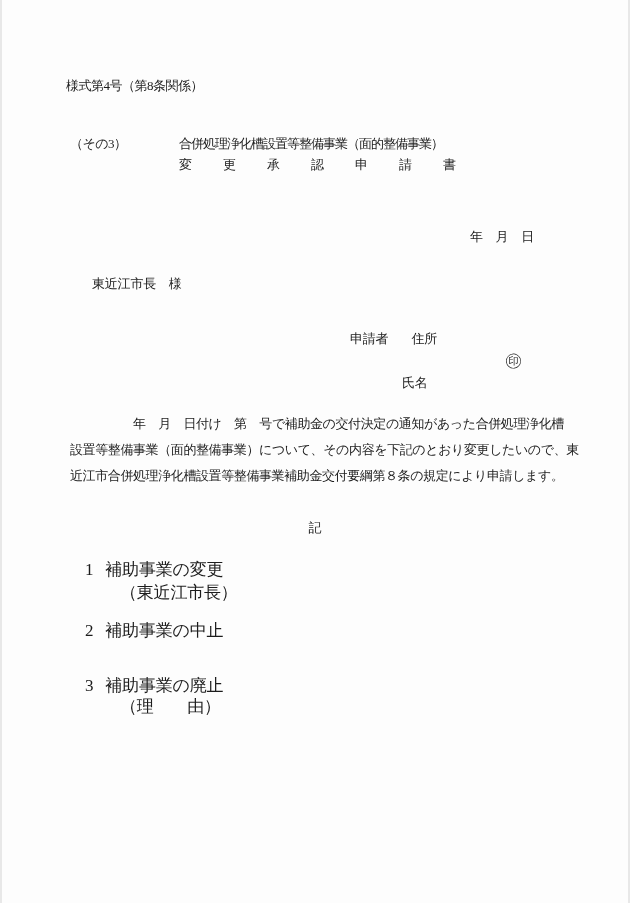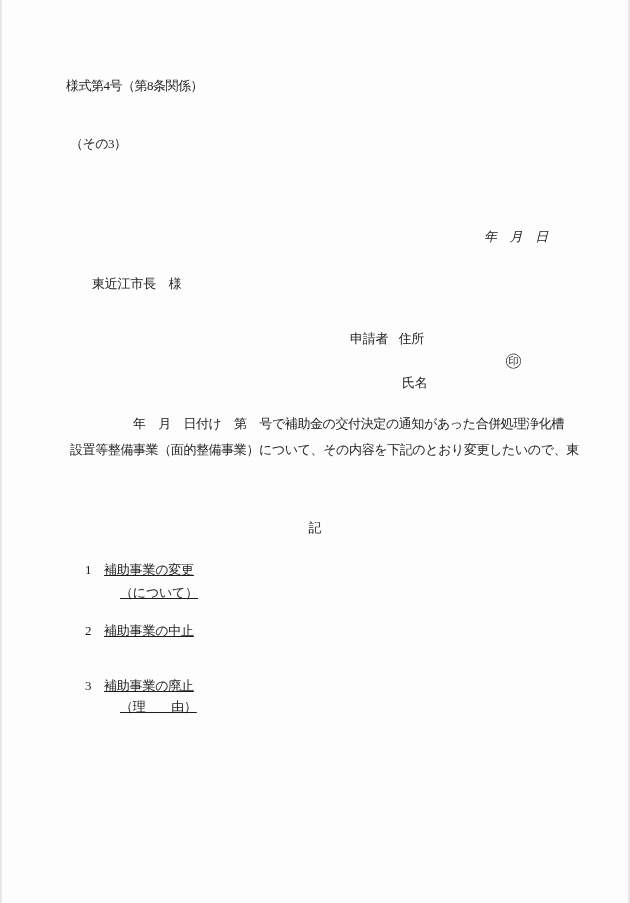--- a/index.html
+++ b/index.html
@@ -21,66 +21,69 @@
     position: absolute;
     font-size: 13px;
     line-height: 15px;
     white-space: pre;
     letter-spacing: -0.2px;
   }
   .form-number   { left: 64px;  top: 78px;  letter-spacing: -0.5px; }
   .form-note     { left: 68px;  top: 100px; letter-spacing: -0.5px; margin-top: 36px; }
   .title-line1   { left: 177px; top: 136px; letter-spacing: -1px; }
   .title-line2   { left: 177px; top: 157px; letter-spacing: 9px; }
-  .date-line     { left: 482px; top: 229px; font-style: italic; }
+  .date-line     { left: 468px; top: 229px; }
   .addressee     { left: 90px;  top: 276px; }
   .applicant-row { position: absolute; left: 348px; top: 331px; }
   .applicant-row .lbl { display: inline-block; }
-  .addr-lbl      { margin-left: 10px; }
+  .addr-lbl      { margin-left: 23px; }
   .name-row      { position: absolute; left: 400px; top: 355px; margin-top: 20px; }
   .seal          { position: absolute; left: 503px; top: 352px; font-size: 17px; line-height: 18px; letter-spacing: 0; }
   .body-line     { left: 68px; letter-spacing: -0.4px; }
   .body-line-1   { top: 416px; }
   .body-line-2   { top: 442px; }
   .body-line-3   { top: 468px; }
   .list-heading  { left: 0; right: 0; text-align: center; top: 520px; }
-  .item-row      { position: absolute; left: 83px; font-size: 13px; line-height: 15px; white-space: pre; letter-spacing: -0.2px; text-decoration: underline; }
+  .item-row      { position: absolute; left: 83px; font-size: 17px; line-height: 15px; white-space: pre; letter-spacing: -0.2px; }
   .item-row .item-no    { display: inline-block; min-width: 7px; }
   .item-row .item-label { margin-left: 12px; }
   .item-1        { top: 562px; }
   .item-1-sub    { left: 118px; top: 585px; }
   .item-2        { top: 623px; }
   .item-3        { top: 678px; }
   .item-3-sub    { left: 118px; top: 699px; }
 </style>
 </head>
 <body>
 
 <div class="page">
 
   <div class="t form-number">様式第4号（第8条関係）</div>
   <div class="t form-note">（その3）</div>
 
+  <div class="t title-line1">合併処理浄化槽設置等整備事業（面的整備事業）</div>
+  <div class="t title-line2">変　更　承　認　申　請　書</div>
 
   <div class="t date-line">年　月　日</div>
 
   <div class="t addressee">東近江市長　様</div>
 
   <div class="applicant-row t"><span class="lbl">申請者</span><span class="lbl addr-lbl">住所</span></div>
 
   <div class="name-row t"><span>氏名</span></div>
 
   <div class="seal t">㊞</div>
 
   <div class="t body-line body-line-1">　　　　　年　月　日付け　第　号で補助金の交付決定の通知があった合併処理浄化槽</div>
   <div class="t body-line body-line-2">設置等整備事業（面的整備事業）について、その内容を下記のとおり変更したいので、東</div>
+  <div class="t body-line body-line-3">近江市合併処理浄化槽設置等整備事業補助金交付要綱第８条の規定により申請します。</div>
 
   <div class="t list-heading">記</div>
 
   <div class="item-row item-1"><span class="item-no">1</span><span class="item-label">補助事業の変更</span></div>
-  <div class="item-row item-1-sub">（について）</div>
+  <div class="item-row item-1-sub">（東近江市長）</div>
 
   <div class="item-row item-2"><span class="item-no">2</span><span class="item-label">補助事業の中止</span></div>
 
   <div class="item-row item-3"><span class="item-no">3</span><span class="item-label">補助事業の廃止</span></div>
   <div class="item-row item-3-sub">（理　　由）</div>
 
 </div>
 
 </body></html>

